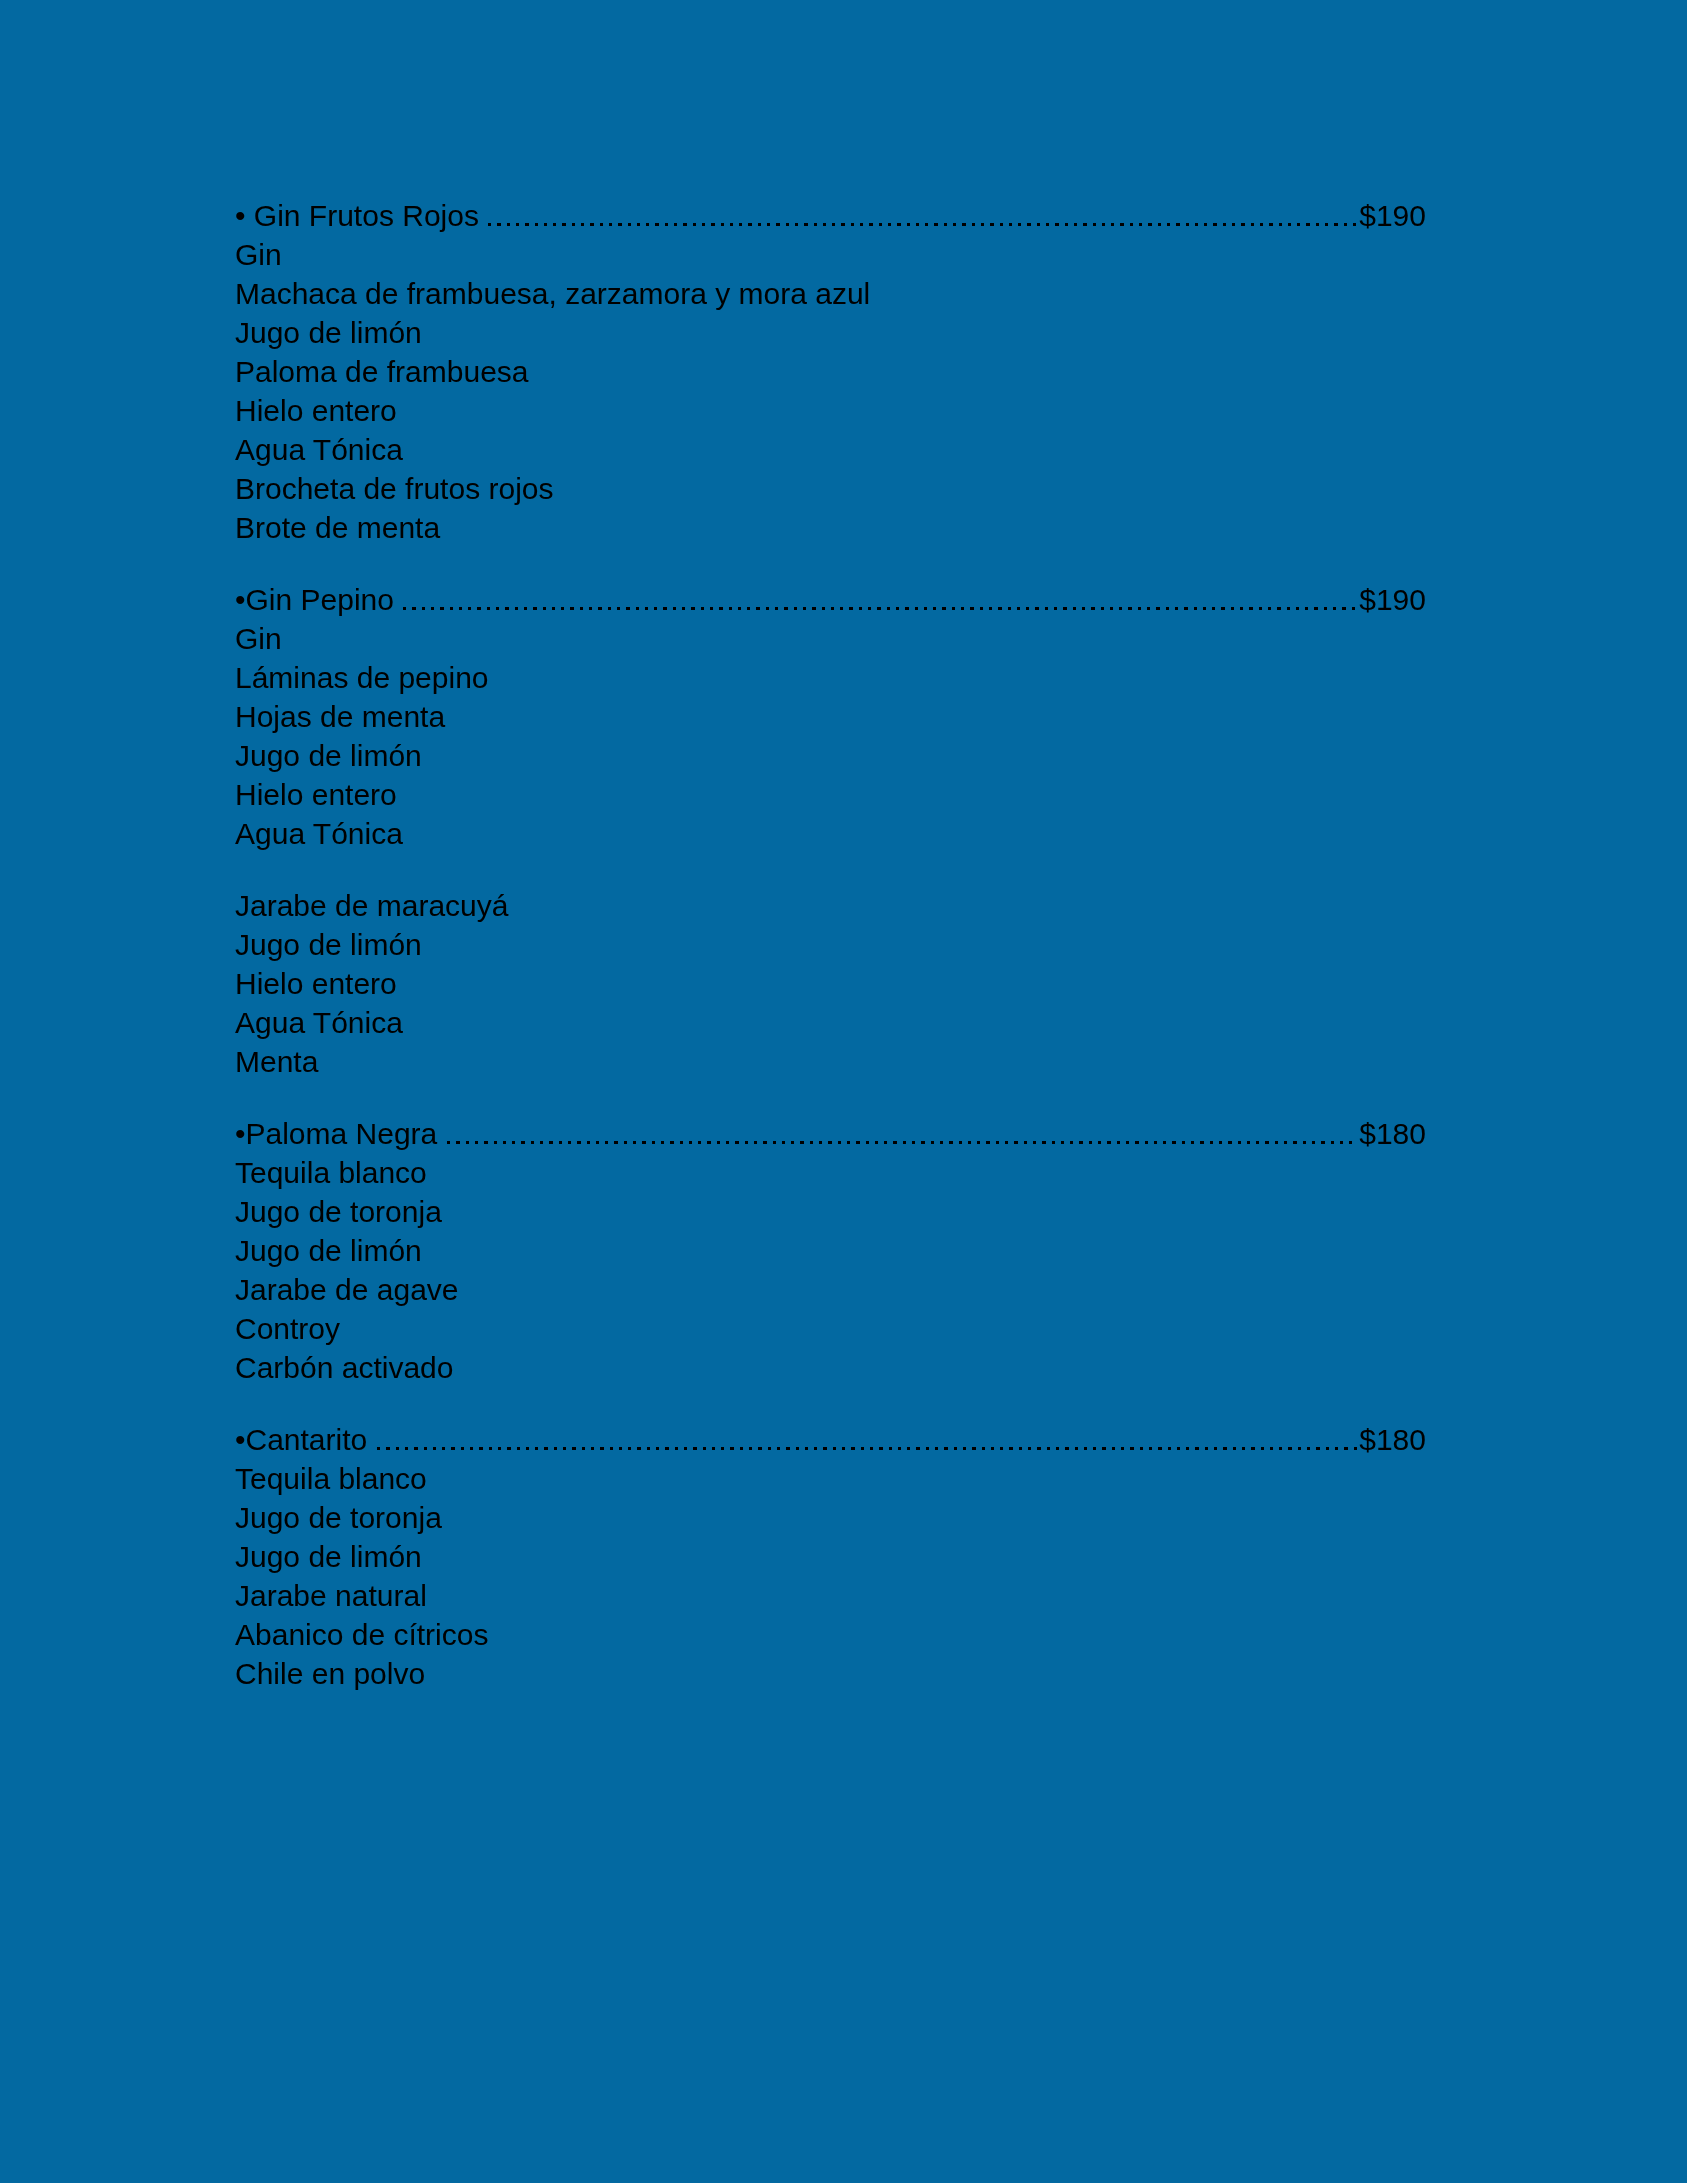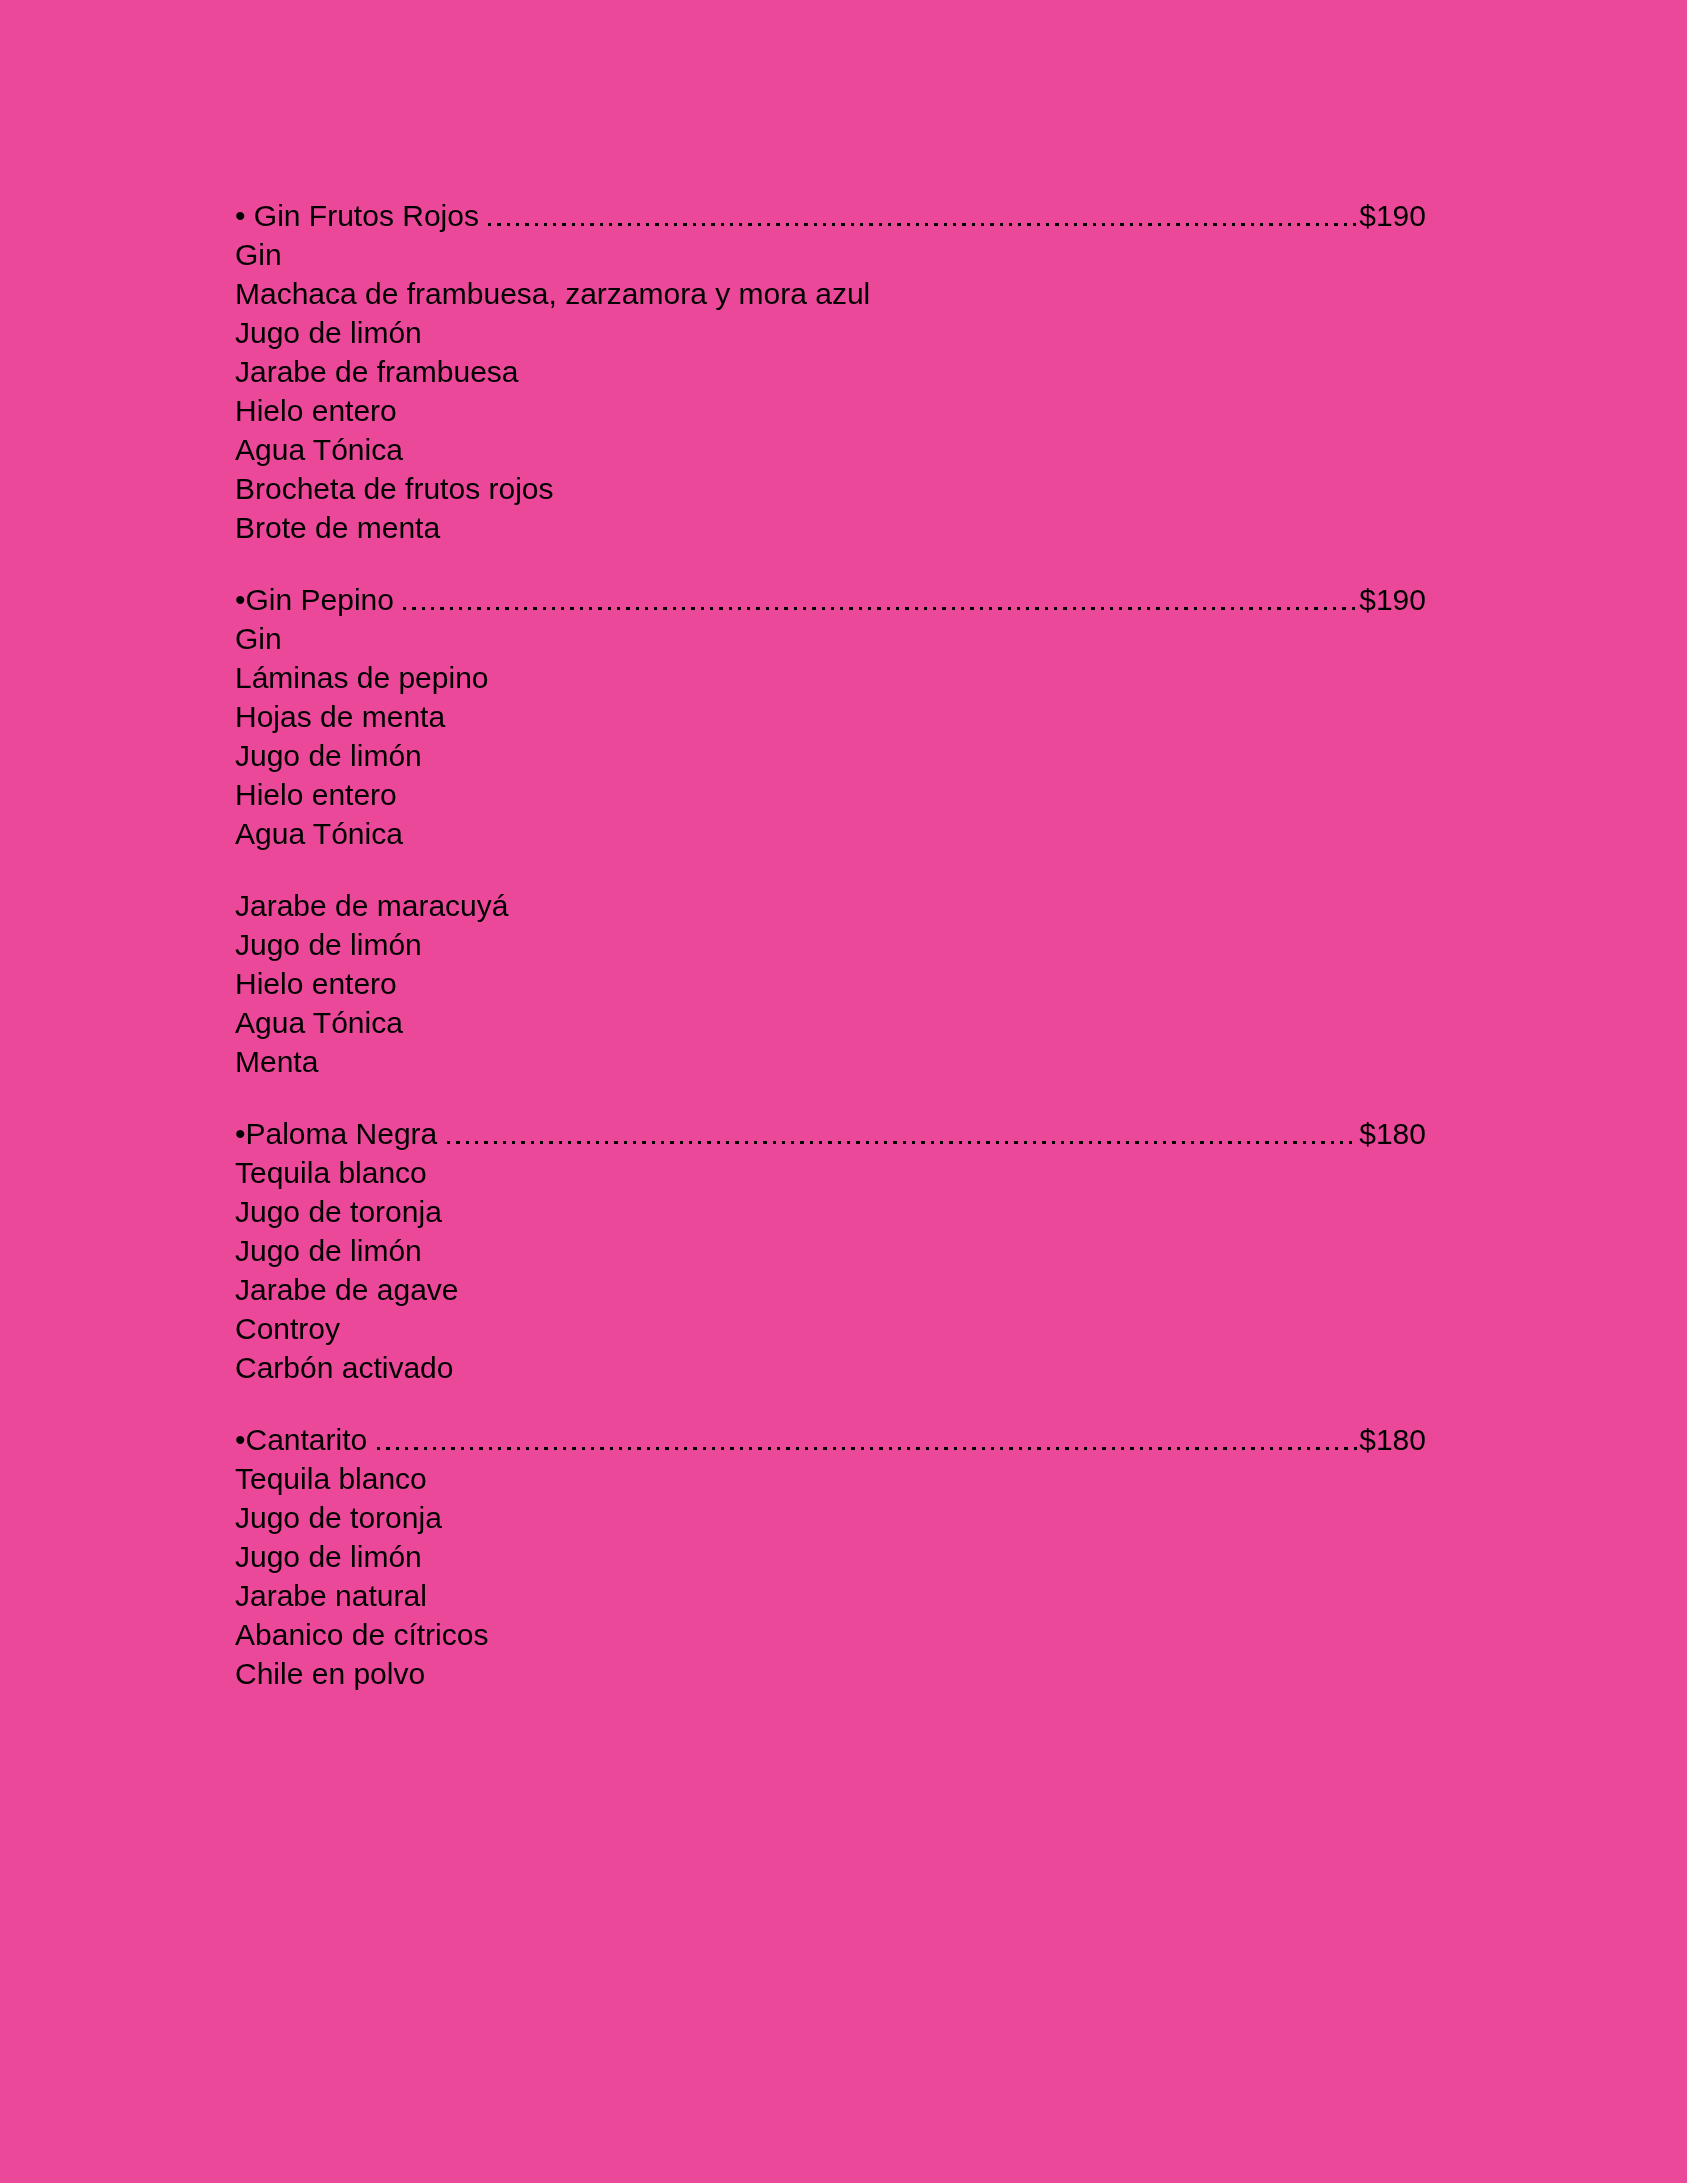--- a/index.html
+++ b/index.html
@@ -4,21 +4,21 @@
 <style>
   html, body {
     margin: 0;
     padding: 0;
     background: #ffffff;
   }
   .page {
     position: relative;
     width: 1687px;
     height: 2183px;
-    background: #ec4899;
+    background: #0369a1;
     overflow: hidden;
   }
   .content {
     position: absolute;
     left: 235px;
     top: 196px;
     width: 1191px;
     font-family: "Liberation Sans", sans-serif;
     font-size: 30px;
     line-height: 39px;
@@ -59,21 +59,21 @@
 
     <div class="item">
       <div class="header-row">
         <span class="title">• Gin Frutos Rojos</span>
         <span class="leader"></span>
         <span class="price">$190</span>
       </div>
       <div class="ing">Gin</div>
       <div class="ing">Machaca de frambuesa, zarzamora y mora azul</div>
       <div class="ing">Jugo de limón</div>
-      <div class="ing">Jarabe de frambuesa</div>
+      <div class="ing">Paloma de frambuesa</div>
       <div class="ing">Hielo entero</div>
       <div class="ing">Agua Tónica</div>
       <div class="ing">Brocheta de frutos rojos</div>
       <div class="ing">Brote de menta</div>
     </div>
 
     <div class="item">
       <div class="header-row">
         <span class="title">•Gin Pepino</span>
         <span class="leader"></span>

